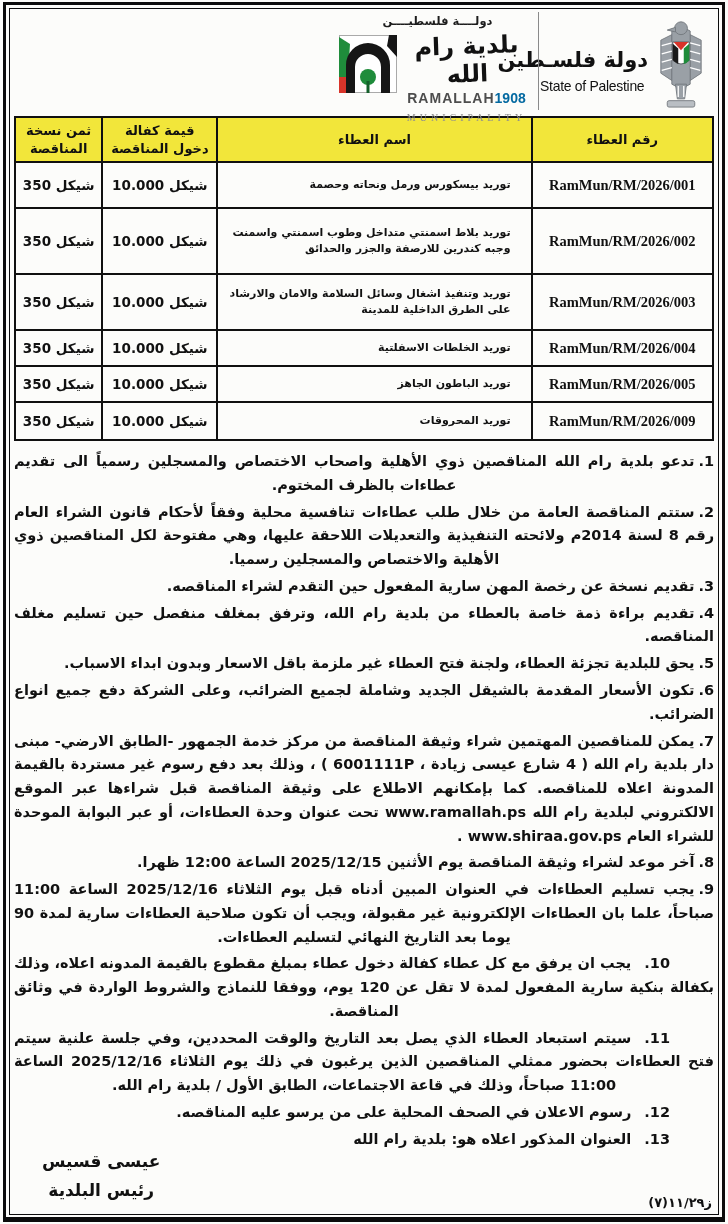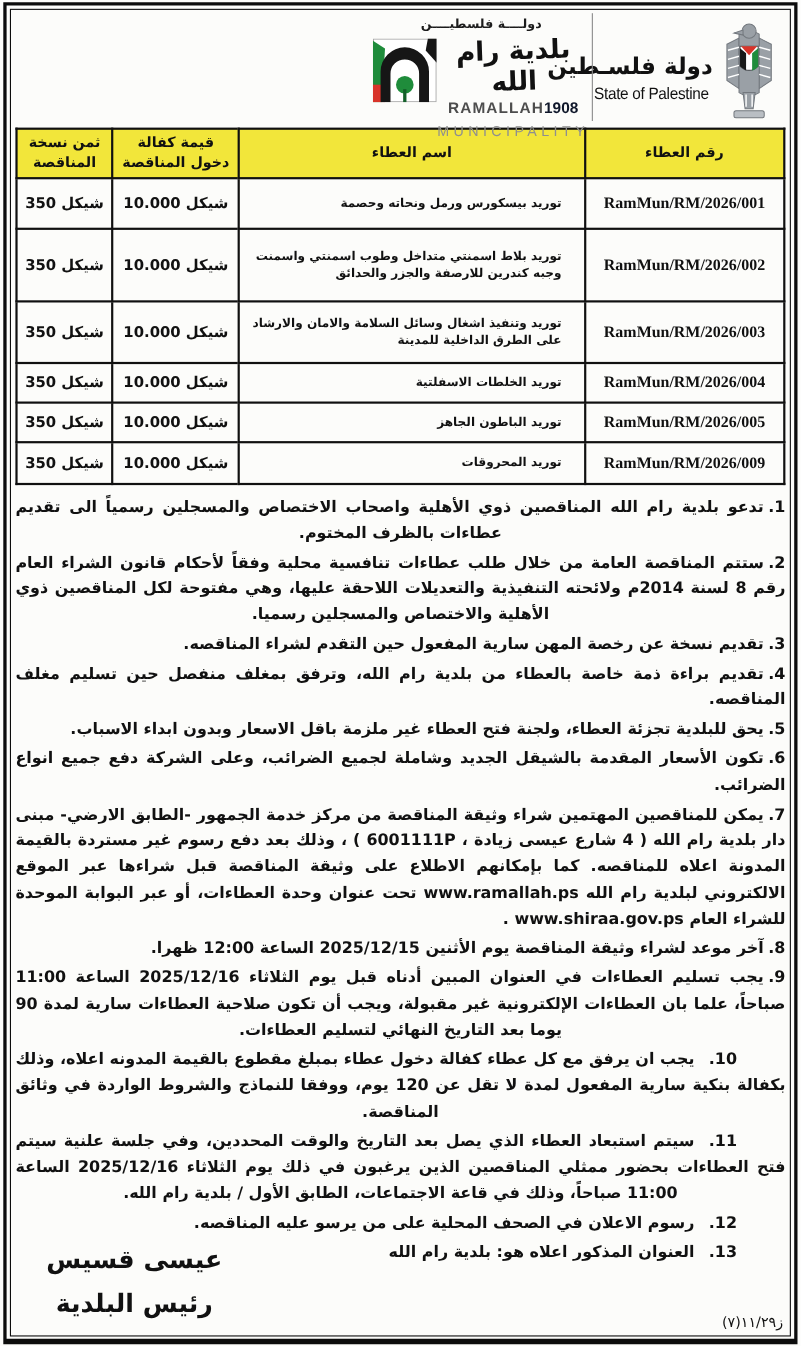--- a/index.html
+++ b/index.html
@@ -21,22 +21,22 @@
   .vdiv{width:1.5px;background:#8a8a8a;height:98px;margin:0 1px;}
   .title-wrap{flex:1;display:flex;align-items:center;justify-content:center;padding-top:14px;}
   .doc-title{font-size:23px;font-weight:bold;white-space:nowrap;}
   .muni-block{width:198px;padding-top:2px;}
   .muni-state{font-size:11.5px;font-weight:bold;text-align:center;letter-spacing:1px;color:#1c1c1c;}
   .muni-row{display:flex;direction:rtl;margin-top:3px;}
   .muni-texts{flex:1;text-align:center;padding-top:2px;}
   .muni-callig{font-size:24px;font-weight:bold;line-height:1.15;transform:rotate(-2deg);}
   .muni-latin{font-family:"Liberation Sans",sans-serif;font-weight:bold;font-size:14px;
               letter-spacing:1px;color:#4d4d4d;direction:ltr;margin-top:2px;white-space:nowrap;}
-  .muni-latin .y1908{color:#0f172a;letter-spacing:0;}
-  .muni-sub{font-family:Liberation Sans, sans-serif;font-size:13px;letter-spacing:4px;
+  .muni-latin .y1908{color:#0369a1;letter-spacing:0;}
+  .muni-sub{font-family:Liberation Serif, serif;font-size:10px;letter-spacing:4px;
             color:#8f8f8f;direction:ltr;margin-top:6px;}
   .muni-logo{width:58px;height:58px;margin-top:4px;}
 
   
   .intro{margin:5px 1px 7px;font-size:15px;font-weight:bold;line-height:1.6;
          text-align:justify;text-align-last:center;}
 
   
   table.tbl{width:100%;border-collapse:collapse;table-layout:fixed;}
   .tbl th,.tbl td{border:2px solid #101010;}
@@ -50,22 +50,22 @@
   tr.r4{height:36px;} tr.r5{height:36px;} tr.r6{height:38px;}
 
   
   .conds{margin-top:9px;}
   p.cond{margin:0 0 3px;font-size:14.5px;font-weight:bold;line-height:1.64;text-align:justify;}
   p.cond .cnum{margin-left:4px;}
   p.lc{text-align-last:center;}
   p.c2{text-indent:44px;}
   p.c2 .cnum{margin-left:13px;}
   .sig{position:absolute;left:28px;bottom:6px;text-align:center;font-weight:bold;
-       font-size:23px;line-height:1.75;}
-  .ref{position:absolute;right:2px;bottom:2px;font-size:13px;font-weight:normal;direction:rtl;}
+       font-size:17px;line-height:1.75;}
+  .ref{position:absolute;right:2px;bottom:2px;font-size:13px;font-weight:bold;direction:rtl;}
 </style>
 </head>
 <body>
 
 <div class="page">
   <div class="frame-outer"></div>
   <div class="frame-inner"></div>
 
   <div class="content">
 

